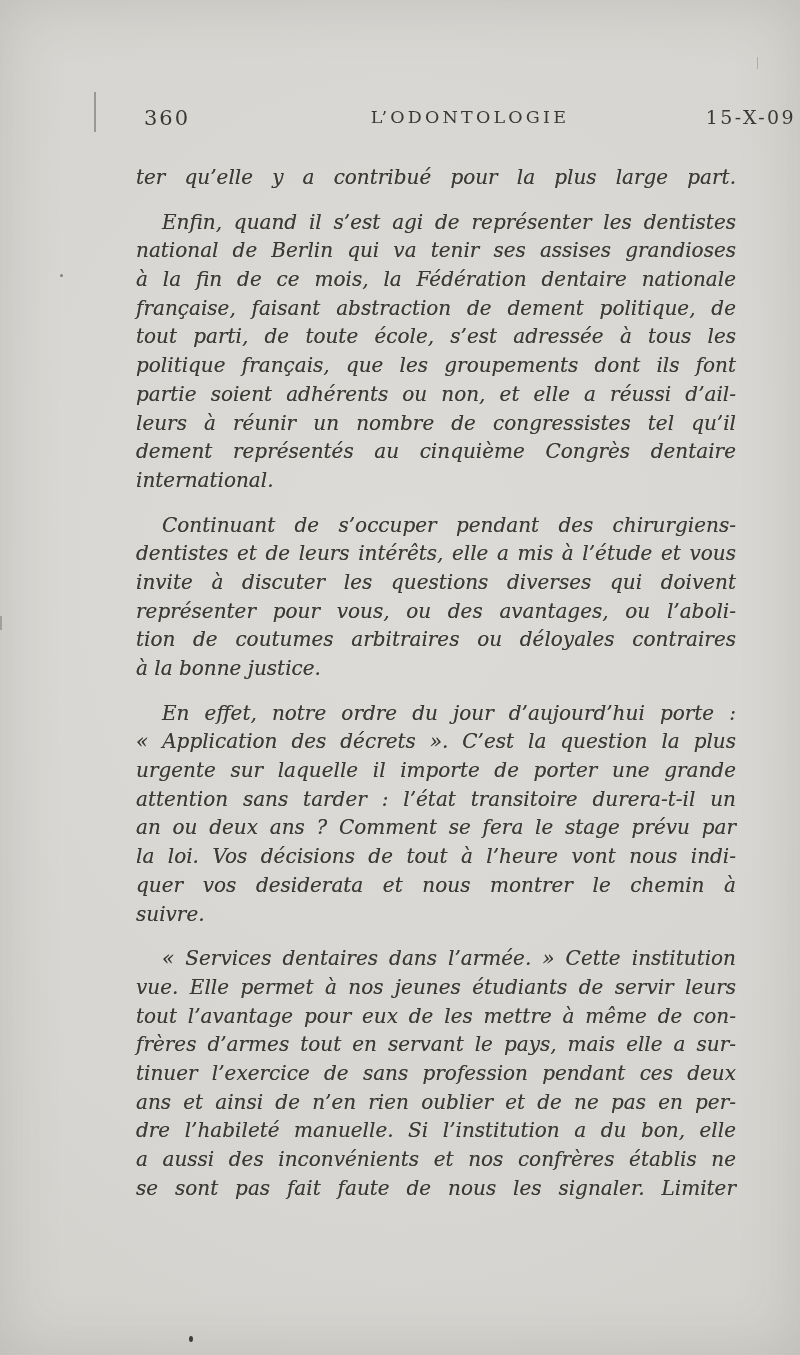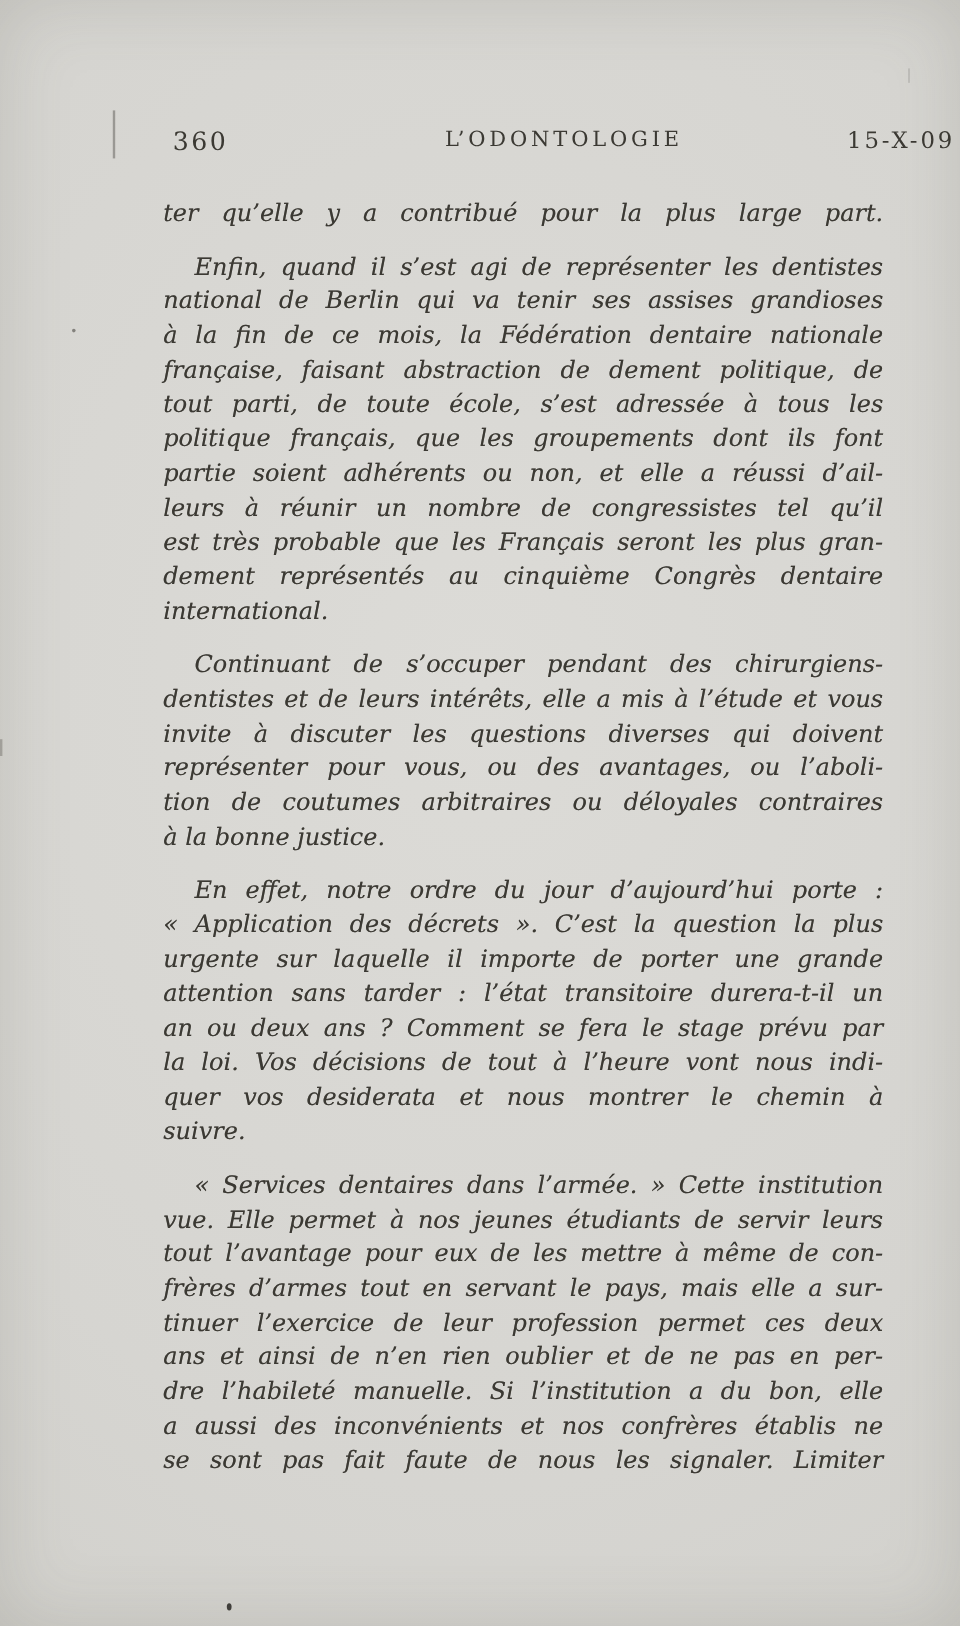--- a/index.html
+++ b/index.html
@@ -101,21 +101,20 @@
       </div>
       <div class="para">
         <div class="line indent">Enfin, quand il s’est agi de représenter les dentistes</div>
         <div class="line">national de Berlin qui va tenir ses assises grandioses</div>
         <div class="line">à la fin de ce mois, la Fédération dentaire nationale</div>
         <div class="line">française, faisant abstraction de dement politique, de</div>
         <div class="line">tout parti, de toute école, s’est adressée à tous les</div>
         <div class="line">politique français, que les groupements dont ils font</div>
         <div class="line">partie soient adhérents ou non, et elle a réussi d’ail-</div>
         <div class="line">leurs à réunir un nombre de congressistes tel qu’il</div>
-        <div class="line">est très probable que les Français seront les plus gran-</div>
         <div class="line">dement représentés au cinquième Congrès dentaire</div>
         <div class="line para-end">international.</div>
       </div>
       <div class="para">
         <div class="line indent">Continuant de s’occuper pendant des chirurgiens-</div>
         <div class="line">dentistes et de leurs intérêts, elle a mis à l’étude et vous</div>
         <div class="line">invite à discuter les questions diverses qui doivent</div>
         <div class="line">représenter pour vous, ou des avantages, ou l’aboli-</div>
         <div class="line">tion de coutumes arbitraires ou déloyales contraires</div>
         <div class="line para-end">à la bonne justice.</div>
@@ -128,21 +127,21 @@
         <div class="line">an ou deux ans ? Comment se fera le stage prévu par</div>
         <div class="line">la loi. Vos décisions de tout à l’heure vont nous indi-</div>
         <div class="line">quer vos desiderata et nous montrer le chemin à</div>
         <div class="line para-end">suivre.</div>
       </div>
       <div class="para">
         <div class="line indent">« Services dentaires dans l’armée. » Cette institution</div>
         <div class="line">vue. Elle permet à nos jeunes étudiants de servir leurs</div>
         <div class="line">tout l’avantage pour eux de les mettre à même de con-</div>
         <div class="line">frères d’armes tout en servant le pays, mais elle a sur-</div>
-        <div class="line">tinuer l’exercice de leur profession permet ces deux</div>
+        <div class="line">tinuer l’exercice de sans profession pendant ces deux</div>
         <div class="line">ans et ainsi de n’en rien oublier et de ne pas en per-</div>
         <div class="line">dre l’habileté manuelle. Si l’institution a du bon, elle</div>
         <div class="line">a aussi des inconvénients et nos confrères établis ne</div>
         <div class="line">se sont pas fait faute de nous les signaler. Limiter</div>
       </div>
     </div>
 
   <div class="artifact" id="artifact-vline"></div>
   <div class="artifact" id="artifact-dot1"></div>
   <div class="artifact" id="artifact-speck1"></div>

